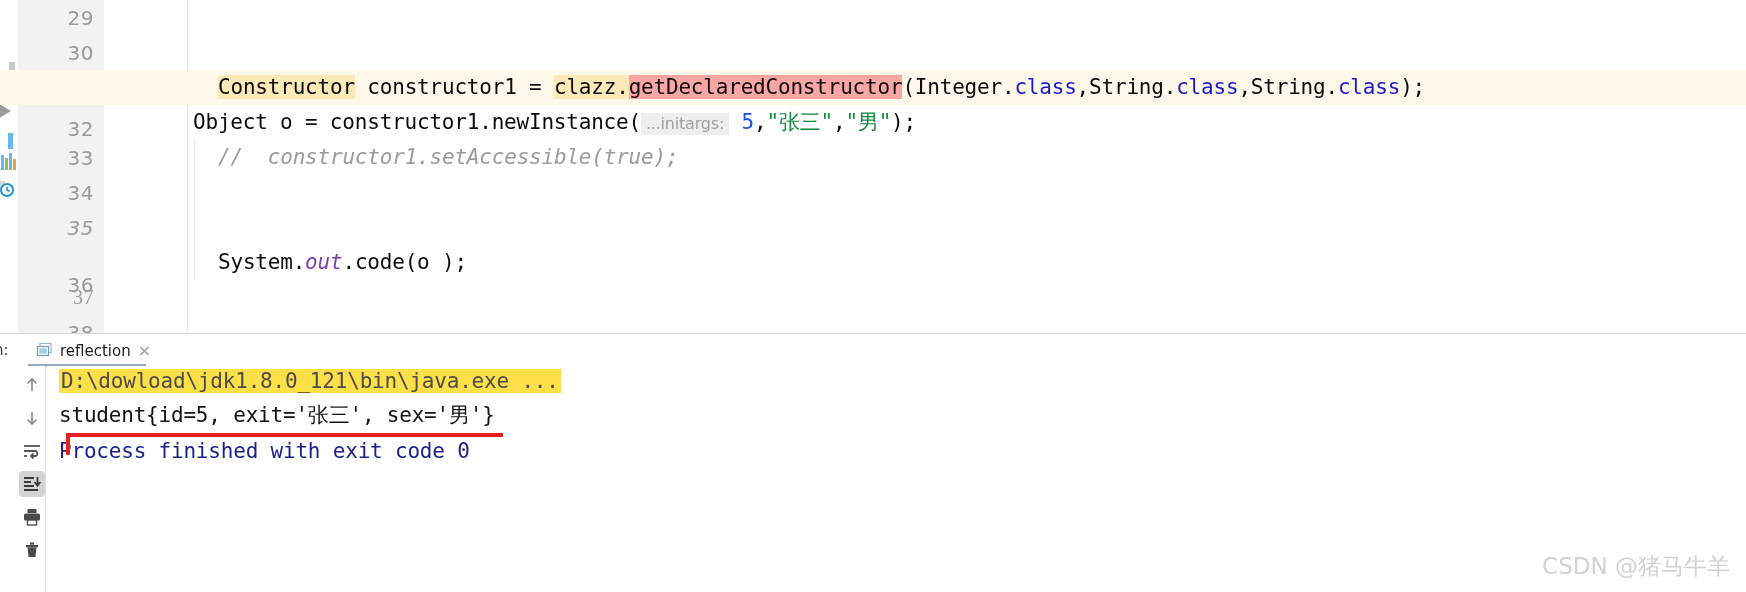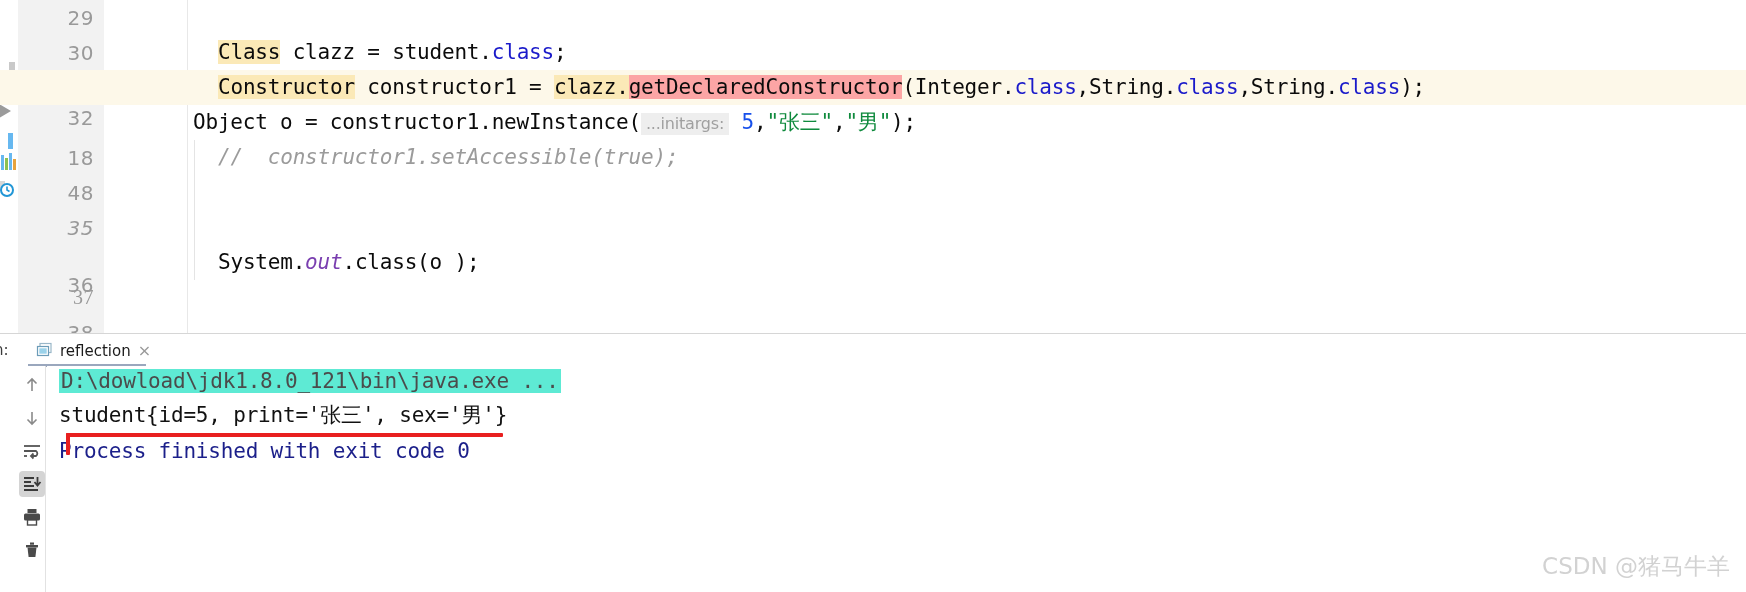--- a/index.html
+++ b/index.html
@@ -111,21 +111,21 @@
 
   .console-out {
     position: absolute; left: 47px; top: 33px; right: 0; height: 226px;
     background: #ffffff; padding: 6px 0 0 0;
   }
   .out-line {
     position: absolute; left: 12px; height: 31px; line-height: 31px;
     font-family: "DejaVu Sans Mono", "Liberation Mono", monospace;
     font-size: 21px; white-space: pre; letter-spacing: -0.2px;
   }
-  .out-cmd { color: #4b4b4b; background: #5eead4; padding: 0 2px; }
+  .out-cmd { color: #4b4b4b; background: #fde047; padding: 0 2px; }
   .out-plain { color: #111111; }
   .out-exit { color: #1b1f8a; }
 
   
   .annot-h {
     position: absolute; height: 4px; background: #e81f1f; border-radius: 1px;
   }
   .annot-v {
     position: absolute; width: 4px; background: #e81f1f; border-radius: 1px;
   }
@@ -176,41 +176,40 @@
           <path d="M11 9.5 L11 13 L13.5 14.5" stroke="#2196d6" stroke-width="1.6" fill="none"></path>
         </svg>
       </div>
     </div>
 
     <div class="gutter-num" id="gutter">
         <div class="ln" style="top: 0px;">29</div>
         <div class="ln" style="top: 35px;">30</div>
         <div class="hl-band gut" style="top: 70px;"></div>
         <div class="ln" style="top: 70px;">31</div>
-        <div class="ln" style="top: 100px;">32</div>
-        <div class="ln" style="top: 140px;">18</div>
-        <div class="ln" style="top: 175px;">48</div>
+        <div class="ln" style="top: 111px;">32</div>
+        <div class="ln" style="top: 140px;">33</div>
+        <div class="ln" style="top: 175px;">34</div>
         <div class="ln" style="top: 210px; font-style: italic;">35</div>
         <div class="ln" style="top: 252px; margin-top: 15px;">36</div>
         <div class="ln" style="top: 280px; font-family: Liberation Serif, serif;">37</div>
         <div class="ln" style="top: 315px;">38</div>
       </div>
 
     <div class="gutter-mark"></div>
 
     <div class="fold-strip"></div>
 
     <div class="code-area" id="codeArea">
       <div class="vline" style="left:6px;top:140px;height:140px;"></div>
-    <div class="code-line" style="top: 35px; left: 30px;"><span class="hl-word">Class</span><span> clazz = student.</span><span class="kw-cls">class</span><span>;</span></div>
         <div class="hl-band" style="top: 70px; left: -188px; width: 1746px;"></div>
         <div class="code-line" style="top: 70px; left: 30px;"><span class="hl-word">Constructor</span><span> constructor1 = </span><span class="hl-word">clazz.</span><span class="sel-word">getDeclaredConstructor</span><span>(Integer.</span><span class="kw-cls">class</span><span>,String.</span><span class="kw-cls">class</span><span>,String.</span><span class="kw-cls">class</span><span>);</span></div>
         <div class="code-line" style="top: 105px; left: 5px;"><span>Object o = constructor1.newInstance(</span><span class="inlay">...initargs:</span><span> </span><span class="num">5</span><span>,</span><span class="str">"张三"</span><span>,</span><span class="str">"男"</span><span>);</span></div>
         <div class="code-line" style="top: 140px; left: 30px; text-align: right;"><span class="cmt">//  constructor1.setAccessible(true);</span></div>
-        <div class="code-line" style="top: 245px; left: 30px;"><span>System.</span><span class="field-it">out</span><span>.class(o );</span></div>
+        <div class="code-line" style="top: 245px; left: 30px;"><span>System.</span><span class="field-it">out</span><span>.code(o );</span></div>
       </div>
   </div>
 
   <div class="console-wrap">
 
     <div class="tabbar">
       <div class="tab-prefix">n:</div>
 
       <div class="tab">
         <span class="tab-ico">
@@ -264,21 +263,21 @@
         <svg width="20" height="20" viewBox="0 0 20 20">
           <rect x="4" y="5" width="12" height="2.4" fill="#4a4a4a"></rect>
           <path d="M5.5 7.5 L6.6 17 L13.4 17 L14.5 7.5 Z" fill="#4a4a4a"></path>
           <rect x="8" y="2.5" width="4" height="2.2" fill="#4a4a4a"></rect>
         </svg>
       </div>
     </div>
 
     <div class="console-out" id="consoleOut">
         <div class="out-line" style="top: 0px;"><span class="out-cmd">D:\dowload\jdk1.8.0_121\bin\java.exe ...</span></div>
-        <div class="out-line" style="top: 34px;"><span class="out-plain">student{id=5, print='张三', sex='男'}</span></div>
+        <div class="out-line" style="top: 34px;"><span class="out-plain">student{id=5, exit='张三', sex='男'}</span></div>
         <div class="out-line" style="top: 70px;"><span class="out-exit">Process finished with exit code 0</span></div>
       </div>
   </div>
 
   <div class="annot-h" id="annotH" style="left: 66px; top: 433px; width: 437px; background: rgb(232, 31, 31);"></div>
   <div class="annot-v" id="annotV" style="left: 66px; top: 433px; height: 22px; background: rgb(232, 31, 31);"></div>
 
   <div class="watermark">CSDN @猪马牛羊</div>
 
 </div>

